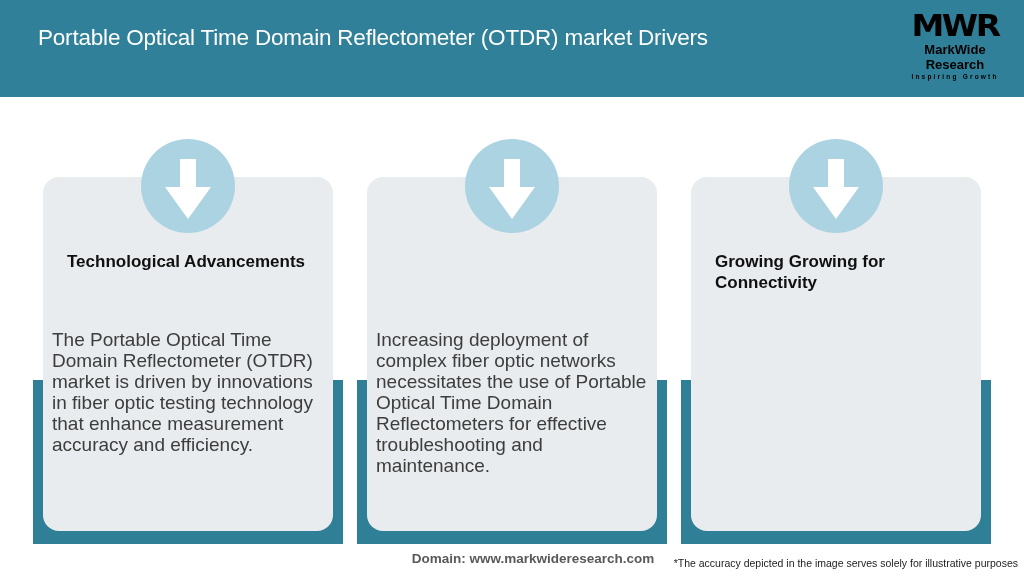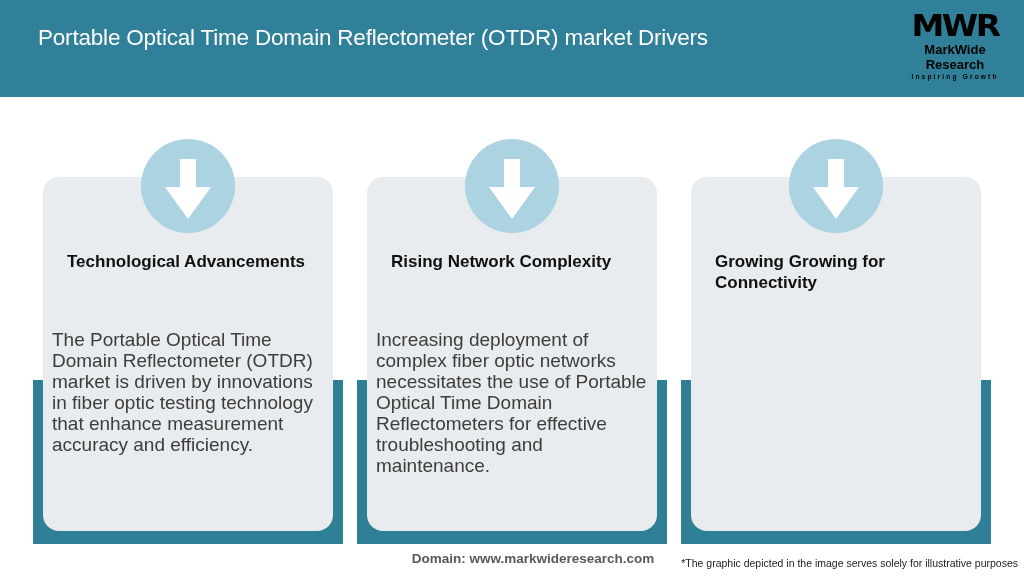--- a/index.html
+++ b/index.html
@@ -75,21 +75,20 @@
     <div class="circle">
       <svg width="46" height="60" viewBox="0 0 46 60" aria-hidden="true">
         <path d="M15 0 h16 v28 h15 L23 60 L0 28 h15 Z" fill="#ffffff"></path>
       </svg>
     </div>
   </section>
 
   <section class="group g2">
     <div class="frame"></div>
     <div class="card">
-      <h2 class="card-heading">Rising Network Complexity</h2>
       <p class="card-body">Increasing deployment of complex fiber optic networks necessitates the use of Portable Optical Time Domain Reflectometers for effective troubleshooting and maintenance.</p>
     </div>
     <div class="circle">
       <svg width="46" height="60" viewBox="0 0 46 60" aria-hidden="true">
         <path d="M15 0 h16 v28 h15 L23 60 L0 28 h15 Z" fill="#ffffff"></path>
       </svg>
     </div>
   </section>
 
   <section class="group g3">
@@ -99,16 +98,16 @@
     </div>
     <div class="circle">
       <svg width="46" height="60" viewBox="0 0 46 60" aria-hidden="true">
         <path d="M15 0 h16 v28 h15 L23 60 L0 28 h15 Z" fill="#ffffff"></path>
       </svg>
     </div>
   </section>
 
   <footer>
     <div class="source">Domain: www.markwideresearch.com</div>
-    <div class="disclaimer">*The graphic depicted in the image serves solely for illustrative purposes</div>
+    <div class="disclaimer">*The accuracy depicted in the image serves solely for illustrative purposes</div>
   </footer>
 
 </div>
 
 </body></html>

